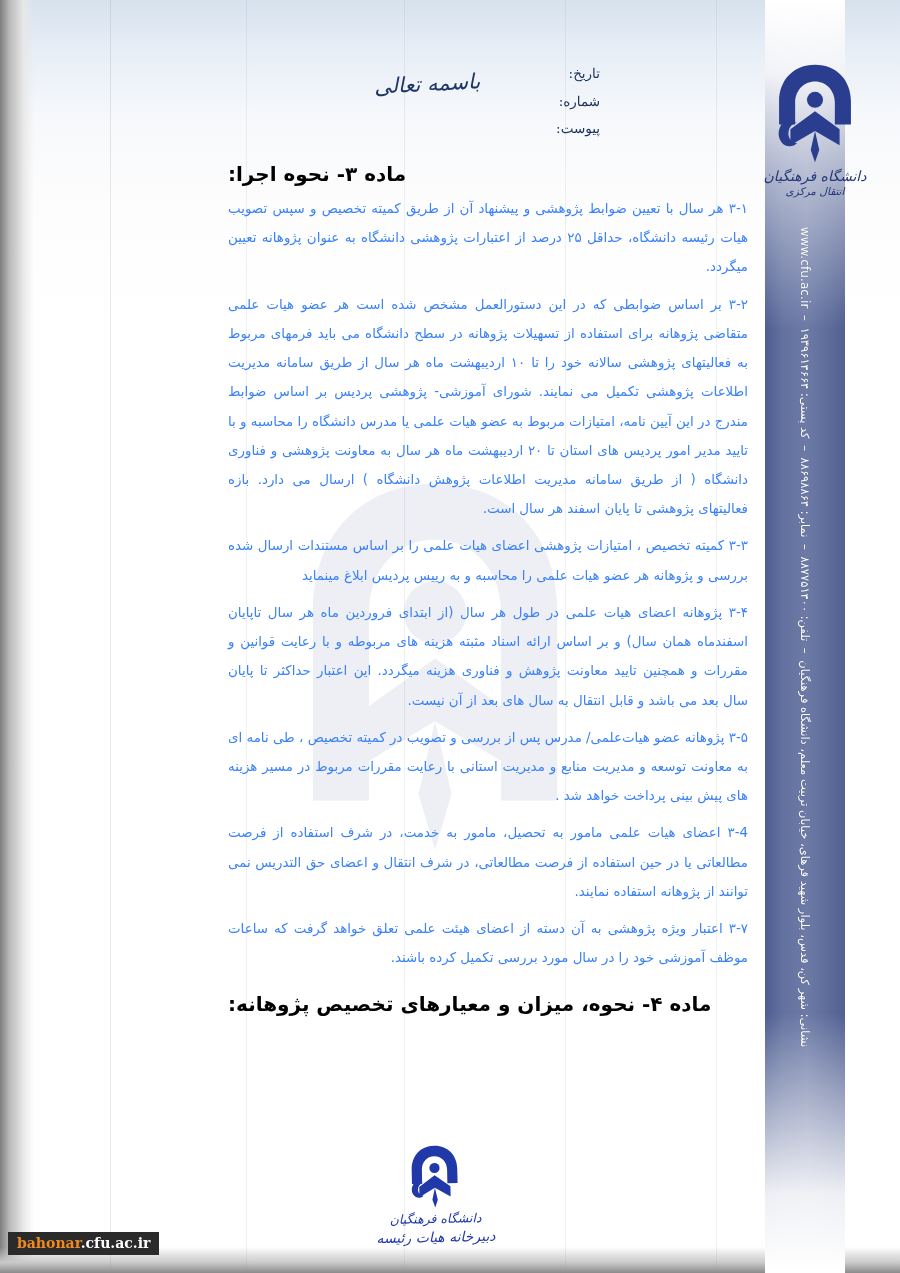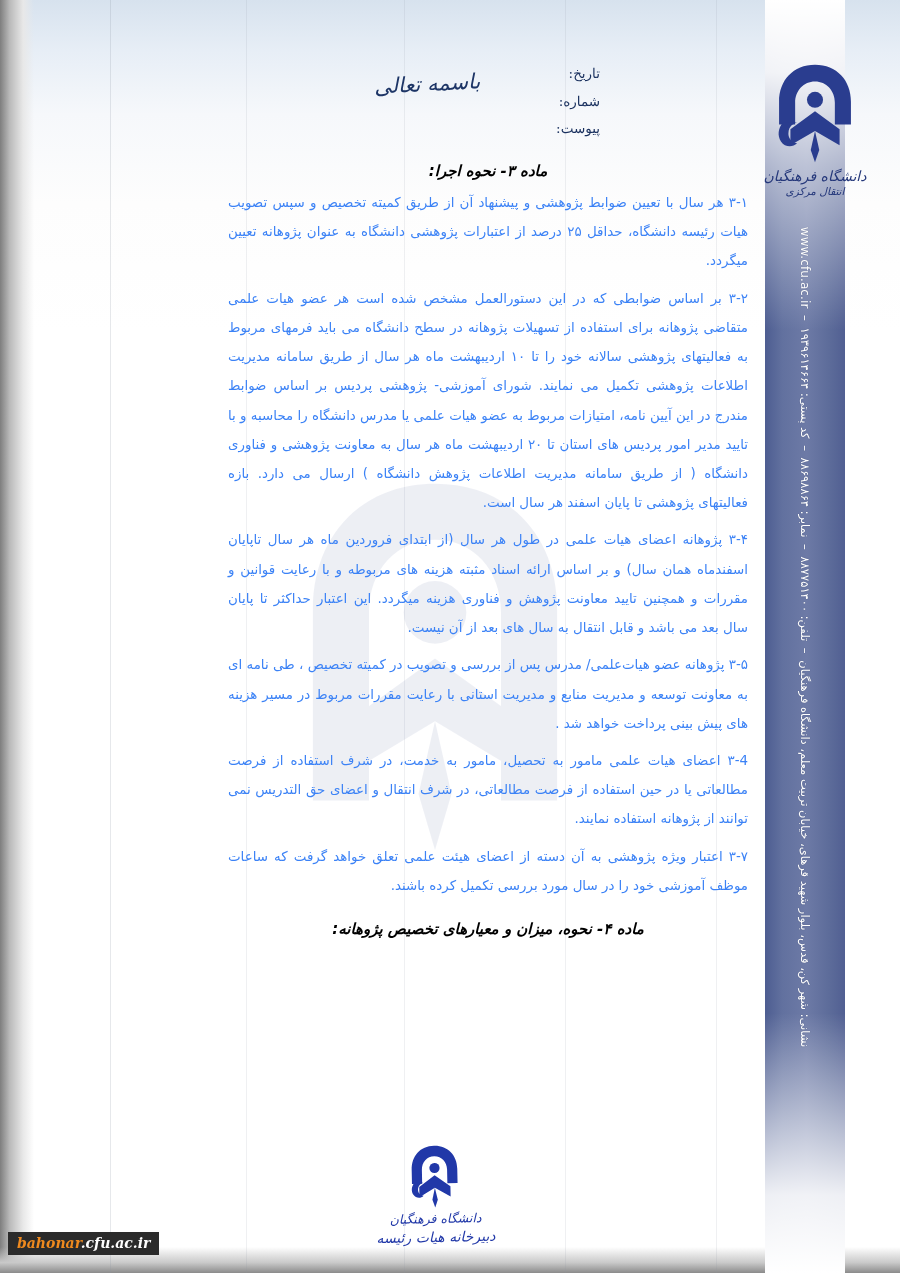--- a/index.html
+++ b/index.html
@@ -162,27 +162,26 @@
   
   .body-area {
     position: absolute;
     top: 162px;
     right: 152px;
     width: 520px;
     text-align: justify;
     color: #0d0d12;
   }
   .sec-title {
-    font-size: 15px;
+    font-size: 20px;
     font-weight: bold;
     color: #000000;
     margin: 0 0 8px 0;
-    text-align: center;
+    text-align: left;
     letter-spacing: -0.2px;
-    font-style: italic;
   }
   .sec-title.second { margin-top: 14px; }
   .para {
     font-size: 13.4px;
     line-height: 2.18;
     margin: 0 0 8px 0;
     text-align: justify;
     text-justify: inter-word;
     color: #3b82f6;
   }
@@ -231,21 +230,20 @@
   
   .site-badge {
     position: absolute;
     left: 8px;
     bottom: 18px;
     background: #2b2b2b;
     padding: 4px 9px 5px 9px;
     z-index: 8;
     direction: ltr;
     font-family: "DejaVu Serif", "Liberation Serif", serif;
-    font-style: italic;
     font-weight: bold;
     font-size: 14px;
     line-height: 1;
     white-space: nowrap;
   }
   .site-badge .b-name { color: #f08a1e; }
   .site-badge .b-dom { color: #ffffff; }
 </style>
 </head>
 <body>
@@ -305,20 +303,21 @@
       <div class="logo-name">دانشگاه فرهنگیان</div>
       <div class="logo-sub">انتقال مرکزی</div>
     </div>
 
     <div class="body-area">
 
       <h2 class="sec-title">ماده ۳- نحوه اجرا:</h2>
 
       <p class="para">۳-۱  هر سال با تعیین ضوابط پژوهشی و پیشنهاد آن از طریق کمیته تخصیص و سپس تصویب هیات رئیسه دانشگاه، حداقل ۲۵ درصد از اعتبارات پژوهشی دانشگاه به عنوان پژوهانه تعیین میگردد.</p>
       <p class="para">۳-۲ بر اساس ضوابطی که در این دستورالعمل  مشخص شده است هر عضو هیات علمی متقاضی پژوهانه برای استفاده از تسهیلات پژوهانه در سطح دانشگاه می باید فرمهای مربوط به فعالیتهای پژوهشی سالانه خود را تا ۱۰ اردیبهشت ماه هر سال از طریق سامانه مدیریت اطلاعات پژوهشی تکمیل می نمایند. شورای آموزشی- پژوهشی پردیس بر اساس ضوابط مندرج در این آیین نامه، امتیازات مربوط به عضو هیات علمی یا مدرس دانشگاه را محاسبه و با تایید مدیر امور پردیس های استان تا ۲۰ اردیبهشت ماه هر سال به معاونت پژوهشی و فناوری دانشگاه ( از طریق سامانه مدیریت اطلاعات پژوهش دانشگاه ) ارسال می دارد. بازه فعالیتهای پژوهشی  تا پایان اسفند هر سال است.</p>
+      <p class="para">۳-۳ کمیته تخصیص ، امتیازات پژوهشی اعضای هیات علمی را بر اساس مستندات ارسال شده بررسی و پژوهانه هر عضو هیات علمی را محاسبه و به رییس پردیس ابلاغ مینماید</p>
       <p class="para">۳-۴ پژوهانه اعضای هیات علمی در طول هر سال (از ابتدای فروردین ماه هر سال تاپایان اسفندماه همان سال) و بر اساس ارائه اسناد مثبته هزینه های مربوطه و با رعایت قوانین و مقررات و همچنین تایید معاونت پژوهش و فناوری هزینه میگردد. این اعتبار  حداکثر تا پایان سال بعد می باشد و قابل انتقال به سال های بعد از آن نیست.</p>
       <p class="para">۳-۵ پژوهانه عضو هیات‌علمی/ مدرس پس از بررسی و تصویب در کمیته تخصیص ، طی نامه ای به معاونت توسعه و مدیریت منابع و مدیریت استانی  با رعایت مقررات مربوط در مسیر هزینه های پیش بینی پرداخت خواهد شد .</p>
       <p class="para">۳-4 اعضای هیات علمی مامور به تحصیل، مامور به خدمت، در شرف استفاده از فرصت مطالعاتی یا در حین استفاده از فرصت مطالعاتی، در شرف انتقال و اعضای حق التدریس نمی توانند از پژوهانه استفاده نمایند.</p>
       <p class="para tail">۳-۷ اعتبار ویژه پژوهشی به آن دسته از اعضای هیئت علمی تعلق خواهد گرفت که ساعات موظف آموزشی خود را  در سال مورد بررسی تکمیل کرده باشند.</p>
 
       <h2 class="sec-title second">ماده ۴- نحوه، میزان و معیارهای تخصیص پژوهانه:</h2>
     </div>
 
     <div class="stamp">
       <svg class="stamp-mark" viewBox="0 0 200 220">

